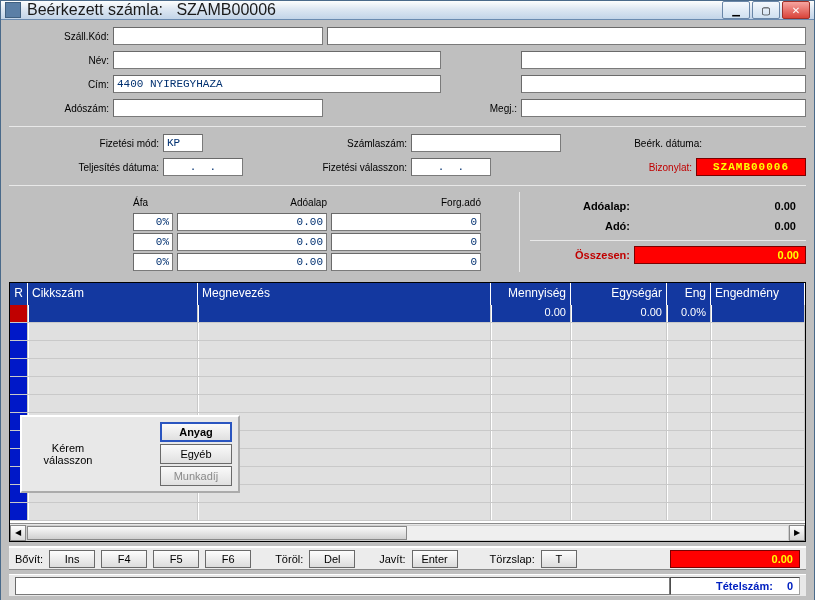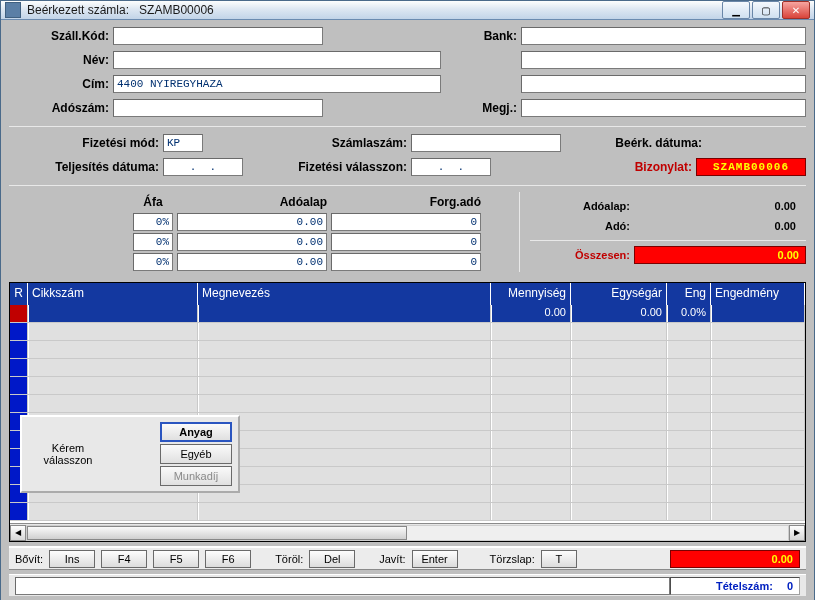--- a/index.html
+++ b/index.html
@@ -26,21 +26,21 @@
     align-items: center;
     padding: 0 4px;
     border-bottom: 1px solid #6b8bb0;
   }
   .titlebar .icon {
     width: 16px; height: 16px;
     background: #5b7fa6;
     margin-right: 6px;
     border: 1px solid #406080;
   }
-  .titlebar .title { color: #1a1a1a; font-size: 12px; }
+  .titlebar .title { color: #1a1a1a; font-size: 16px; }
   .titlebar .spacer { flex: 1; }
   .winbtn {
     width: 28px; height: 18px;
     margin-left: 2px;
     border: 1px solid #6a87a8;
     background: linear-gradient(to bottom,#f5f9fd,#cfe0f0);
     border-radius: 2px;
     display: flex; align-items:center; justify-content:center;
     font-size: 10px;
     cursor: pointer;
@@ -59,23 +59,23 @@
     gap: 4px;
   }
   .formrow {
     display: flex;
     align-items: center;
     gap: 4px;
     height: 20px;
   }
   .lbl {
     text-align: right;
-    font-weight: bold;
+    font-weight: normal;
     color: #000;
-    font-size: 12px;
+    font-size: 10px;
     white-space: nowrap;
   }
   .txt {
     background: #fff;
     border: 1px solid #7a7a7a;
     border-top-color:#6a6a6a;
     border-left-color:#6a6a6a;
     height: 18px;
     padding: 1px 3px;
     font-family: "Courier New", monospace;
@@ -276,21 +276,20 @@
     <div class="winbtn">▁</div>
     <div class="winbtn">▢</div>
     <div class="winbtn close">✕</div>
   </div>
 
   <div class="content">
 
     <div class="formrow">
       <div class="lbl" style="width:100px">Száll.Kód:</div>
       <input class="txt" style="width: 210px;" value="">
-      <div class="lbl" style="width:190px">Bank:</div>
       <input class="txt" style="flex: 1 1 0%;" value="">
     </div>
     <div class="formrow">
       <div class="lbl" style="width:100px">Név:</div>
       <input class="txt" style="width: 328px;" value="">
       <div style="width:72px"></div>
       <input class="txt" style="flex: 1 1 0%;" value="">
     </div>
     <div class="formrow">
       <div class="lbl" style="width:100px">Cím:</div>
@@ -324,21 +323,21 @@
       <div class="lbl" style="flex:1;text-align:right;color:#c00000">Bizonylat:</div>
       <div class="bizbox" style="width:110px">SZAMB00006</div>
     </div>
 
     <div class="sec-divider"></div>
 
     <div style="display:flex; gap:10px;">
       <div style="flex:0 0 500px">
         <div class="formrow">
           <div style="width:120px"></div>
-          <div class="lbl" style="width:40px;text-align:center">Áfa</div>
+          <div class="lbl" style="width:40px;text-align:left">Áfa</div>
           <div class="lbl" style="width:150px;text-align:right">Adóalap</div>
           <div class="lbl" style="width:150px;text-align:right">Forg.adó</div>
         </div>
         <div class="formrow">
           <div style="width:120px"></div>
           <input class="txt right" style="width: 40px;" value="0%">
           <input class="txt right" style="width: 150px;" value="0.00">
           <input class="txt right" style="width: 150px;" value="0">
         </div>
         <div class="formrow">

